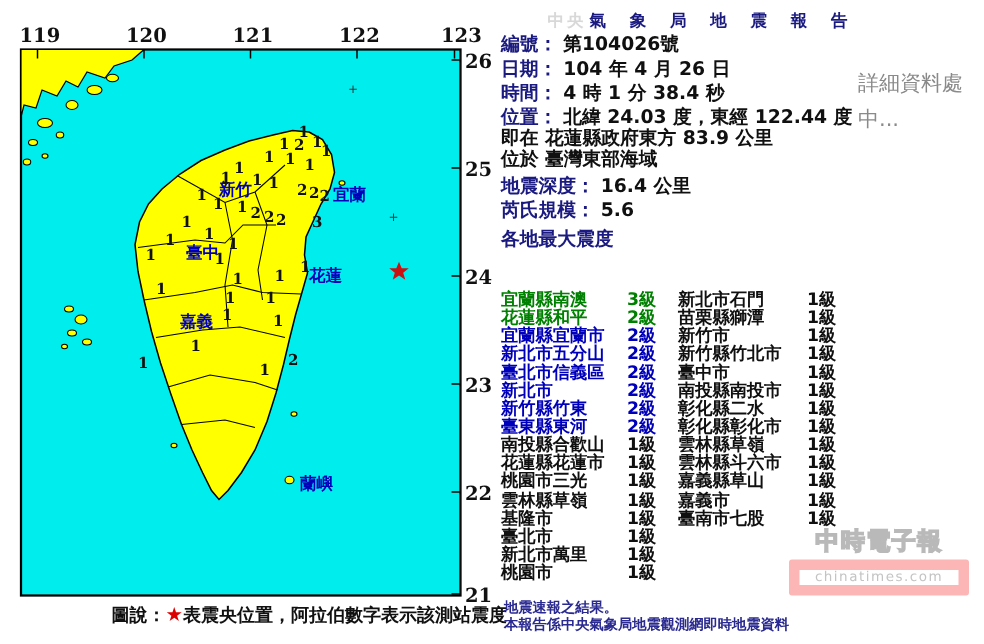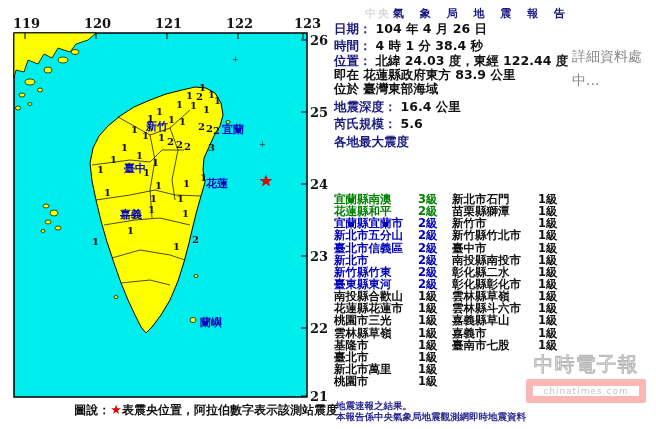--- a/index.html
+++ b/index.html
@@ -47,21 +47,21 @@
     position:absolute;left:572px;top:44px;width:90px;
     font-size:14px;color:#8a8a8a;line-height:24px;
   }
   #footer-note{
     position:absolute;left:336px;top:400px;width:250px;
     font-size:9.5px;font-weight:bold;color:#2a2a90;line-height:11px;
   }
   
   #watermark{position:absolute;left:516px;top:351px;width:140px;text-align:center;opacity:.8;}
   #watermark-main{
-    font-size:20px;font-weight:normal;letter-spacing:1px;white-space:nowrap;
+    font-size:16px;font-weight:bold;letter-spacing:1px;white-space:nowrap;
     color:rgba(190,190,190,.35);-webkit-text-stroke:1px #a8a8a8;
   }
   #watermark-sub{
     margin-top:1px;display:inline-block;border:7px solid #fca5a5;border-radius:2px;
     font-size:9px;color:#b5b5b5;padding:0 10px;letter-spacing:1px;background:rgba(255,255,255,.4);
   }
 </style>
 </head>
 <body>
 
@@ -199,20 +199,23 @@
     <span>圖說：</span><span class="star">★</span><span>表震央位置，阿拉伯數字表示該測站震度</span>
   </div>
 </div>
 
 <div id="report">
   <div id="report-title">
     <span id="title-faint">中央</span><span>氣 象 局 地 震 報 告</span>
   </div>
 
   <div class="fline">
+    <span class="flabel">編號：</span><span class="fvalue">第104026號</span>
+  </div>
+  <div class="fline">
     <span class="flabel">日期：</span><span class="fvalue">104 年 4 月 26 日</span>
   </div>
   <div class="fline">
     <span class="flabel">時間：</span><span class="fvalue">4 時 1 分 38.4 秒</span>
   </div>
   <div class="fline tight">
     <span class="flabel">位置：</span><span class="fvalue">北緯 24.03 度，東經 122.44 度</span>
   </div>
   <div class="fline tight">
     <span class="fvalue">即在 花蓮縣政府東方 83.9 公里</span>

